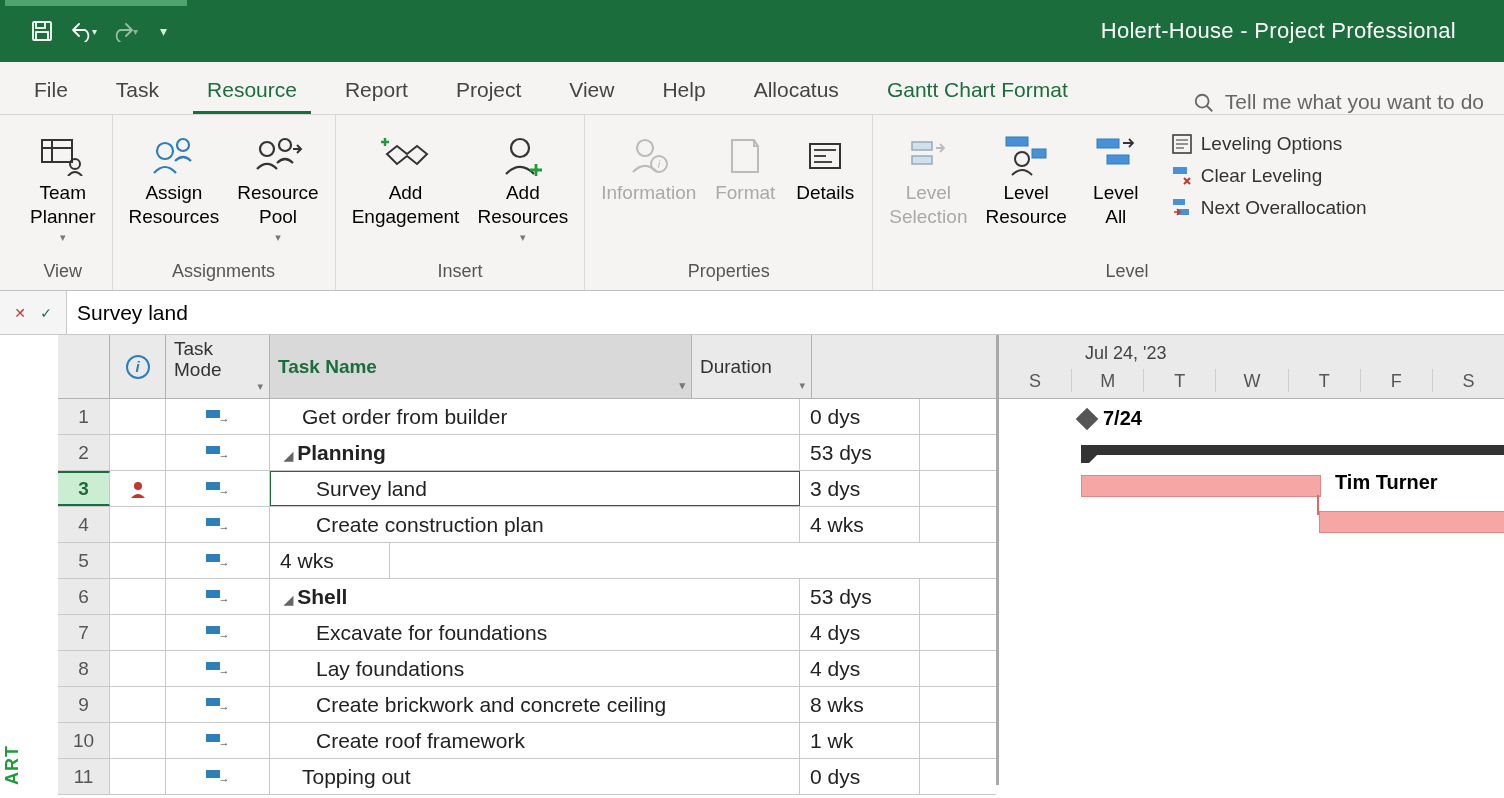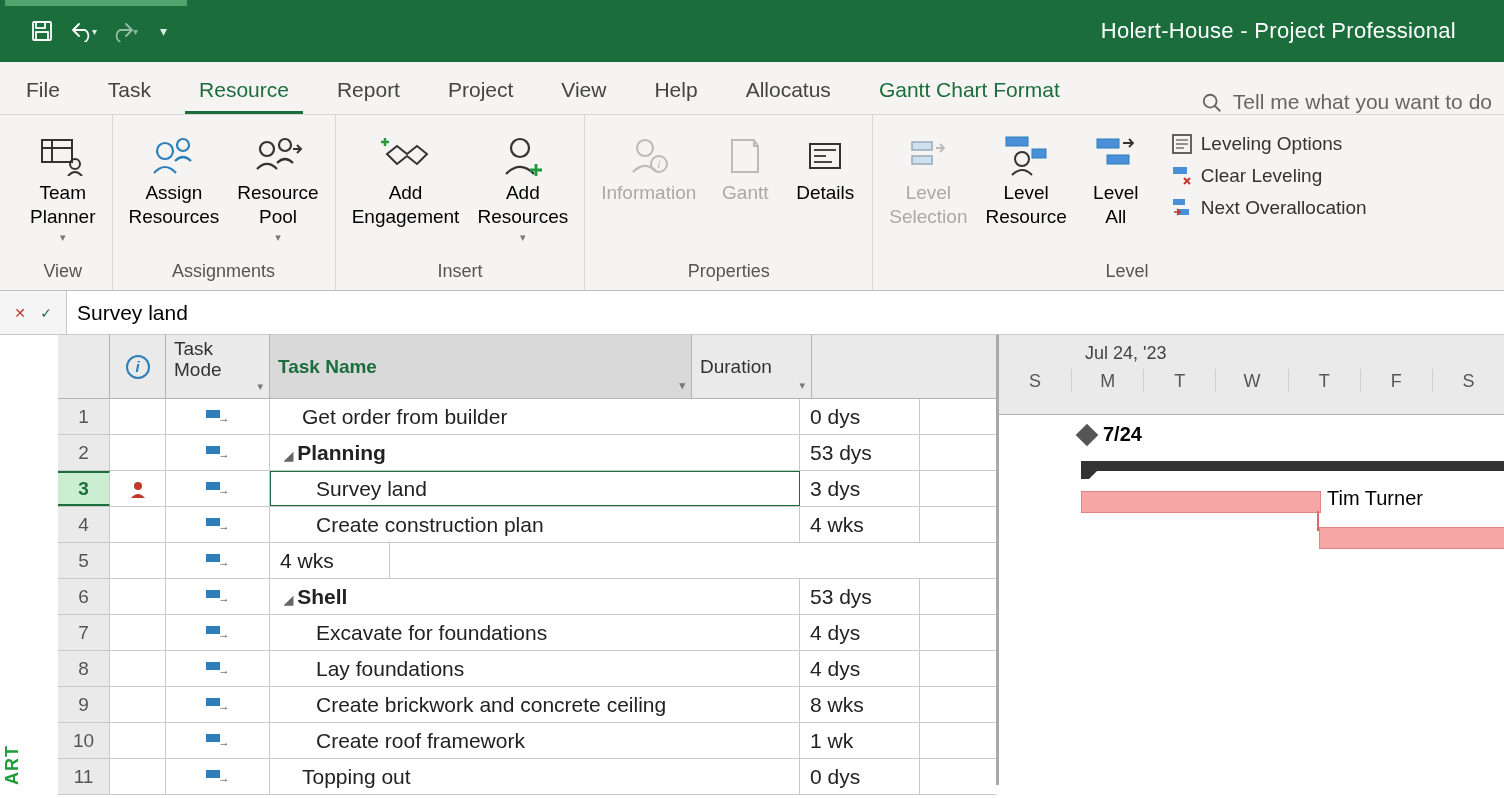--- a/index.html
+++ b/index.html
@@ -5,21 +5,21 @@
 * { box-sizing: border-box; margin: 0; padding: 0; }
 body { font-family: "Segoe UI", Arial, sans-serif; font-size: 14px; background: #fff; overflow: hidden; width: 1504px; height: 798px; }
 
 .title-bar { background: #1b6d3c; height: 62px; display: flex; align-items: center; color: #fff; position: relative; }
 .qat { display: flex; align-items: center; gap: 12px; padding-left: 28px; }
 .qat-icon { width: 28px; height: 28px; display: flex; align-items: center; justify-content: center; color: #fff; }
 .qat-chev { font-size: 10px; color: #dfeee5; margin-left: -4px; }
 .title-text { position: absolute; right: 48px; font-size: 22px; letter-spacing: 0.3px; }
 .tab-green-line { position: absolute; top: 0; left: 5px; width: 182px; height: 6px; background: #4fa56d; }
 
-.ribbon-tabs { background: #f5f4f3; border-bottom: 1px solid #d6d6d6; padding: 0 12px; display: flex; align-items: flex-end; height: 53px; gap: 20px; }
+.ribbon-tabs { background: #f5f4f3; border-bottom: 1px solid #d6d6d6; padding: 0 20px; display: flex; align-items: flex-end; height: 53px; gap: 20px; }
 .ribbon-tab { padding: 10px 14px 9px; font-size: 21px; color: #444; cursor: pointer; border-bottom: 3px solid transparent; }
 .ribbon-tab.active { color: #1b6d3c; border-bottom: 3px solid #1b6d3c; font-weight: 500; }
 .ribbon-tab.contextual { color: #1b6d3c; }
 .ribbon-search { display: flex; align-items: flex-end; gap: 10px; color: #666; font-size: 21px; margin-left: auto; cursor: pointer; }
 
 .ribbon-body { background: #f5f4f3; border-bottom: 1px solid #c0c0c0; height: 176px; display: flex; align-items: stretch; padding-left: 14px; }
 .ribbon-group { display: flex; flex-direction: column; align-items: center; border-right: 1px solid #d9d9d9; padding: 4px 10px 4px; }
 .ribbon-group-content { flex: 1; display: flex; align-items: flex-start; gap: 6px; padding-top: 8px; }
 .ribbon-group-label { font-size: 18px; color: #555; padding: 2px 0 4px; }
 .ribbon-btn { display: flex; flex-direction: column; align-items: center; justify-content: flex-start; padding: 4px 6px; min-width: 86px; cursor: pointer; }
@@ -69,36 +69,36 @@
 .outline-tri { font-size: 12px; color: #666; margin-right: 4px; }
 
 .grid-row.sel-row .gcell.num { background: #cbeed2; color: #1b6d3c; font-weight: 700; border-top: 2px solid #1b6d3c; border-bottom: 2px solid #1b6d3c; }
 .grid-row.sel-row .gcell.name { outline: 1.5px solid #1b6d3c; outline-offset: -1px; }
 
 .mode-icon { width: 24px; height: 14px; position: relative; }
 .mode-icon .bar { position: absolute; top: 0; left: 0; width: 14px; height: 8px; background: #2c7fb8; }
 .mode-icon .arr { position: absolute; bottom: 0; right: 0; font-size: 11px; color: #333; }
 
 .gantt { flex: 1; border-left: 3px solid #a9a9a9; position: relative; background: #fff; overflow: hidden; }
-.gantt-header { height: 80px; border-bottom: 1px solid #b3b3b3; position: relative; background: #eaeaea; }
+.gantt-header { height: 64px; border-bottom: 1px solid #b3b3b3; position: relative; background: #eaeaea; }
 .gh-date { position: absolute; left: 86px; top: 8px; font-size: 18px; color: #444; }
 .gh-days { position: absolute; top: 34px; left: 0; right: 0; display: flex; font-size: 18px; color: #555; }
 .gh-day { width: 78px; text-align: center; border-left: 1px solid #cfcfcf; padding-top: 2px; }
 .gh-day:first-child { border-left: none; }
 
 .gantt-body { position: relative; height: 508px; }
 .milestone { position: absolute; left: 80px; top: 8px; display: flex; align-items: center; gap: 8px; }
 .diamond { width: 16px; height: 16px; background: #555; transform: rotate(45deg); }
 .ms-label { font-size: 20px; font-weight: 700; }
 .summary-bar { position: absolute; left: 82px; top: 46px; right: 0; height: 10px; background: #333; }
 .summary-bar::before { content: ""; position: absolute; left: 0; top: 10px; border-left: 8px solid #333; border-right: 8px solid transparent; border-top: 8px solid #333; }
 .task-bar { position: absolute; height: 22px; background: #f6a7a5; border: 1px solid #e28683; }
 .task-bar.b1 { left: 82px; top: 76px; width: 240px; }
 .task-bar.b2 { left: 320px; top: 112px; right: -40px; }
-.bar-label { position: absolute; left: 328px; top: 72px; font-size: 20px; font-weight: 400; }
+.bar-label { position: absolute; left: 336px; top: 72px; font-size: 20px; font-weight: 700; }
 .link-arrow { position: absolute; left: 318px; top: 96px; width: 10px; height: 20px; border-left: 2px solid #d66; border-bottom: 2px solid #d66; }
 .info-circle { width: 24px; height: 24px; border: 2px solid #2c7fb8; border-radius: 50%; display: flex; align-items: center; justify-content: center; font-size: 15px; color: #2c7fb8; font-weight: 700; font-style: italic; }
 svg { display: block; }
 </style>
 </head>
 <body>
 
 <div class="title-bar">
   <div class="tab-green-line"></div>
   <div class="qat">
@@ -244,21 +244,21 @@
           </div>
         <div class="label">Information</div>
       </div>
       <div class="ribbon-btn disabled narrow">
         <div class="icon-area">
             <svg width="38" height="40" viewBox="0 0 38 40">
               <path d="M6 4 H28 L32 10 V36 H6 Z" fill="none" stroke="#bbb" stroke-width="2"></path>
               <path d="M28 4 V10 H32" fill="none" stroke="#bbb" stroke-width="2"></path>
             </svg>
           </div>
-        <div class="label">Gantt</div>
+        <div class="label">Format</div>
       </div>
       <div class="ribbon-btn narrow">
         <div class="icon-area">
             <svg width="38" height="36" viewBox="0 0 38 36">
               <rect x="4" y="6" width="30" height="24" fill="none" stroke="#333" stroke-width="2"></rect>
               <line x1="8" y1="12" x2="30" y2="12" stroke="#333" stroke-width="1.8"></line>
               <line x1="8" y1="18" x2="20" y2="18" stroke="#333" stroke-width="1.8"></line>
               <line x1="8" y1="24" x2="26" y2="24" stroke="#333" stroke-width="1.8"></line>
             </svg>
           </div>

